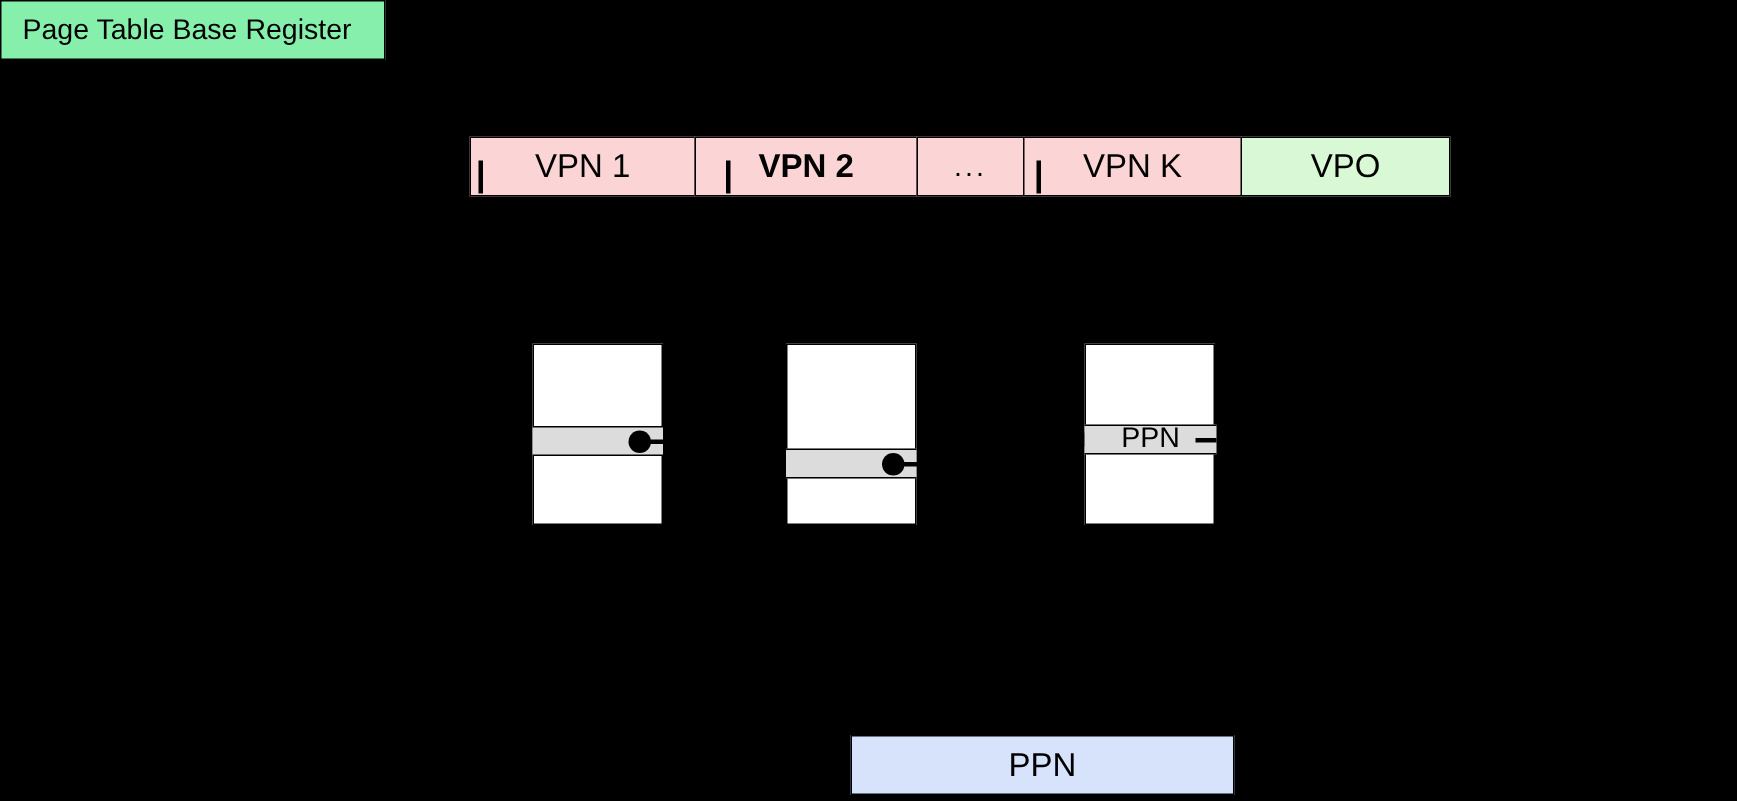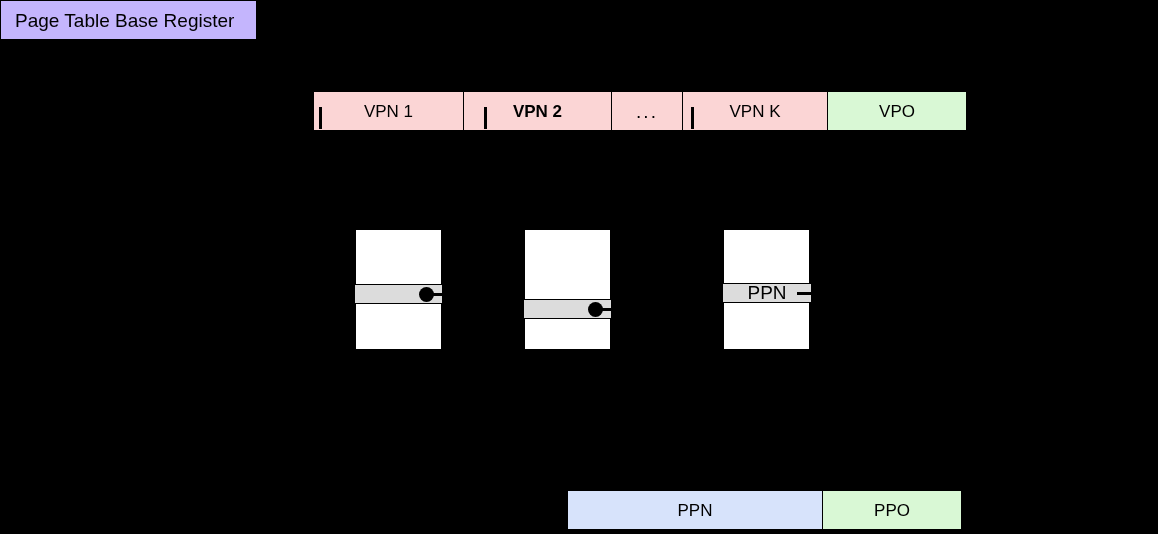--- a/index.html
+++ b/index.html
@@ -24,32 +24,32 @@
 
   
   .cell {
     position: absolute;
     box-sizing: border-box;
     border: 1px solid #000000;
     display: flex;
     align-items: center;
     justify-content: center;
     color: #000000;
-    font-size: 17px;
+    font-size: 22px;
     line-height: 1;
     white-space: nowrap;
   }
 
   
   #ptbr {
     left: 0px;
     top: 0px;
     width: 257px;
     height: 40px;
-    background: #c4b5fd;
+    background: #86efac;
     font-size: 19px;
     justify-content: flex-start;
     padding-left: 14px;
   }
 
   
   .vaddr-cell {
     top: 91px;
     height: 40px;
     background: #FBD5D5;
@@ -176,15 +176,14 @@
   <div class="pt-entry" id="entry2"></div>
   <div class="pt-dot" id="dot2"></div>
   <div class="pt-stub" id="stub2"></div>
 
   <div class="pt-box" id="pt3"></div>
   <div class="arrowhead" id="head3"></div>
   <div class="pt-entry" id="entry3">PPN</div>
   <div class="pt-stub" id="stub3"></div>
 
   <div class="cell paddr-cell" id="ppn">PPN</div>
-  <div class="cell paddr-cell" id="ppo">PPO</div>
 
 </div>
 
 </body></html>

